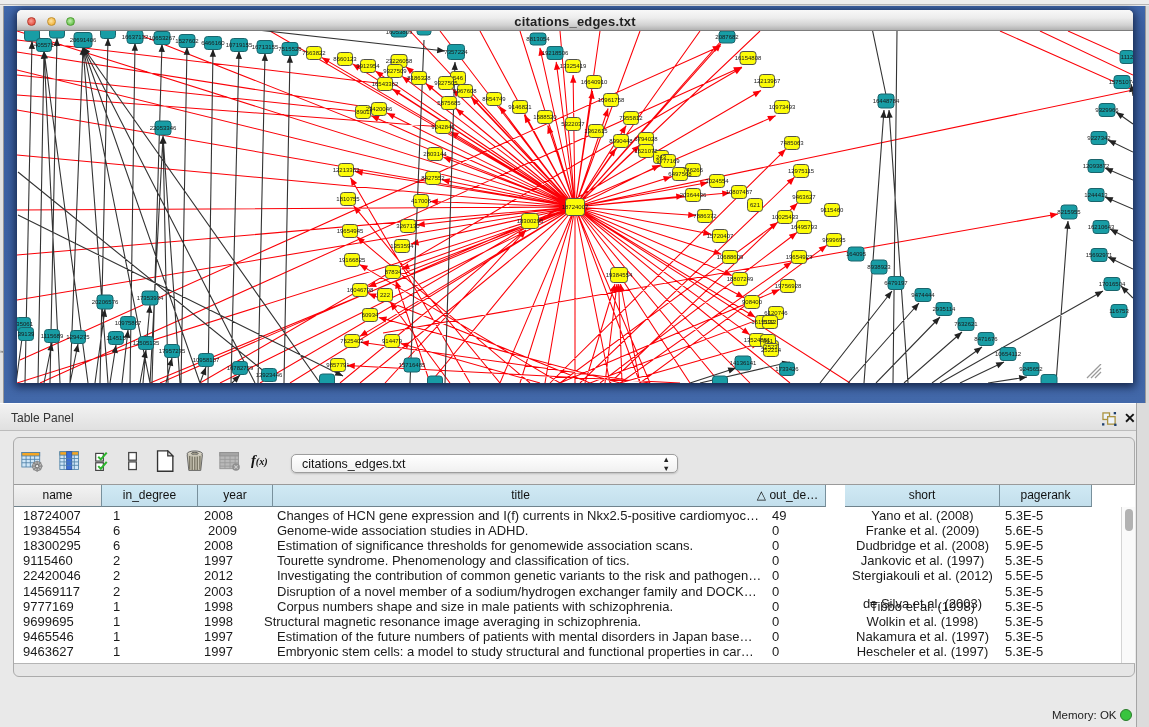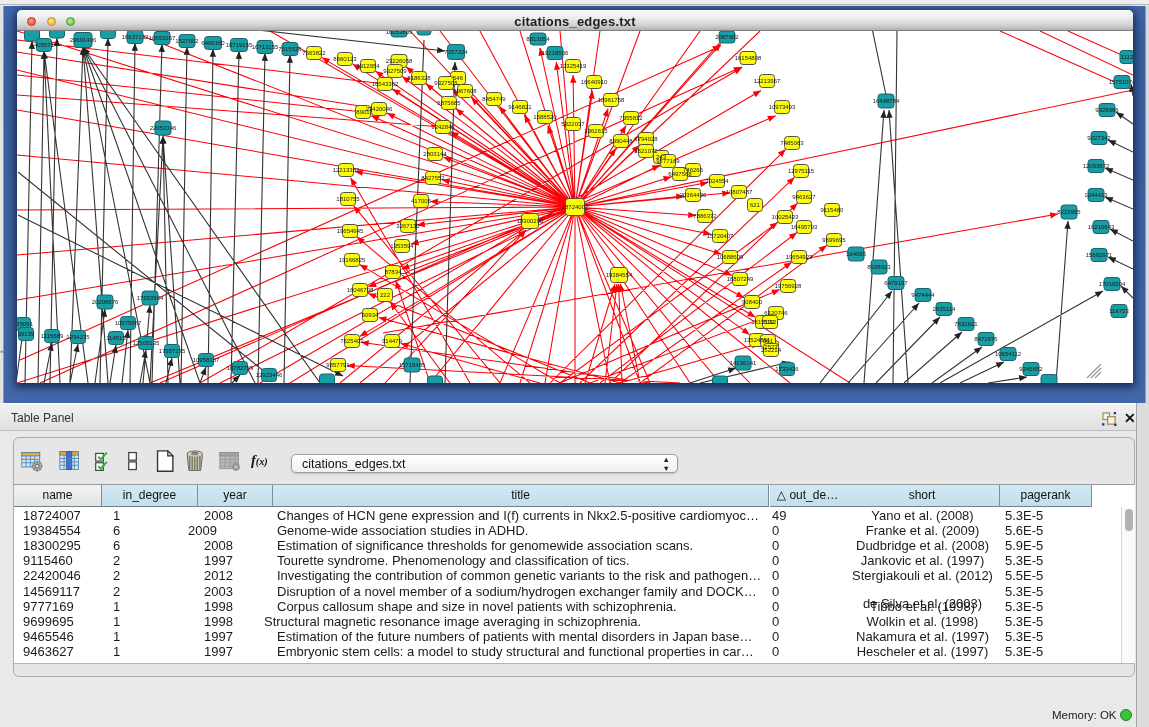--- a/index.html
+++ b/index.html
@@ -427,37 +427,37 @@
             <div class="txt">citations_edges.txt</div>
             <div class="arr">▲<br>▼</div>
           </div>
       </div>
       <div id="tbl">
         <div class="hrow">
             <div class="hcell" style="left:0px;width:88px;background:linear-gradient(180deg,#f3f3f3,#e3e3e3);">name</div>
             <div class="hcell" style="left:88px;width:96px;">in_degree</div>
             <div class="hcell" style="left:184px;width:75px;">year</div>
             <div class="hcell" style="left:259px;width:496px;">title</div>
-            <div class="hcell" style="left:756px;width:76px;">△ out_de…</div>
+            <div class="hcell" style="left:736px;width:76px;">△ out_de…</div>
             <div class="hcell" style="left:831px;width:155px;">short</div>
             <div class="hcell" style="left:986px;width:92px;">pagerank</div>
           </div>
           <div class="row" style="top:22.6px;">
             <div class="c" style="left:0px;width:88px;padding-left:9px;">18724007</div>
             <div class="c" style="left:88px;width:96px;padding-left:11px;">1</div>
             <div class="c" style="left:184px;width:75px;padding-left:6px;">2008</div>
             <div class="c" style="left:259px;width:496px;padding-left:4px;">Changes of HCN gene expression and I(f) currents in Nkx2.5-positive cardiomyoc…</div>
             <div class="c" style="left:755px;width:76px;padding-left:3px;">49</div>
             <div class="c" style="left:831px;width:155px;text-align:center;">Yano et al. (2008)</div>
             <div class="c" style="left:986px;width:92px;padding-left:5px;">5.3E-5</div>
           </div>
           <div class="row" style="top:37.8px;">
             <div class="c" style="left:0px;width:88px;padding-left:9px;">19384554</div>
             <div class="c" style="left:88px;width:96px;padding-left:11px;">6</div>
-            <div class="c" style="left:168px;width:75px;padding-left:6px;">2009</div>
+            <div class="c" style="left:188px;width:75px;padding-left:6px;">2009</div>
             <div class="c" style="left:259px;width:496px;padding-left:4px;">Genome-wide association studies in ADHD.</div>
             <div class="c" style="left:755px;width:76px;padding-left:3px;">0</div>
             <div class="c" style="left:831px;width:155px;text-align:center;">Franke et al. (2009)</div>
             <div class="c" style="left:986px;width:92px;padding-left:5px;">5.6E-5</div>
           </div>
           <div class="row" style="top:53.0px;">
             <div class="c" style="left:0px;width:88px;padding-left:9px;">18300295</div>
             <div class="c" style="left:88px;width:96px;padding-left:11px;">6</div>
             <div class="c" style="left:184px;width:75px;padding-left:6px;">2008</div>
             <div class="c" style="left:259px;width:496px;padding-left:4px;">Estimation of significance thresholds for genomewide association scans.</div>
@@ -489,21 +489,21 @@
             <div class="c" style="left:184px;width:75px;padding-left:6px;">2003</div>
             <div class="c" style="left:259px;width:496px;padding-left:4px;">Disruption of a novel member of a sodium/hydrogen exchanger family and DOCK…</div>
             <div class="c" style="left:755px;width:76px;padding-left:3px;">0</div>
             <div class="c" style="left:831px;width:155px;text-align:center;margin-top:12px;">de Silva et al. (2003)</div>
             <div class="c" style="left:986px;width:92px;padding-left:5px;">5.3E-5</div>
           </div>
           <div class="row" style="top:113.8px;">
             <div class="c" style="left:0px;width:88px;padding-left:9px;">9777169</div>
             <div class="c" style="left:88px;width:96px;padding-left:11px;">1</div>
             <div class="c" style="left:184px;width:75px;padding-left:6px;">1998</div>
-            <div class="c" style="left:259px;width:496px;padding-left:4px;">Corpus callosum shape and size in novel patients with schizophrenia.</div>
+            <div class="c" style="left:259px;width:496px;padding-left:4px;">Corpus numbers shape and size in male patients with schizophrenia.</div>
             <div class="c" style="left:755px;width:76px;padding-left:3px;">0</div>
             <div class="c" style="left:831px;width:155px;text-align:center;">Tibbo et al. (1998)</div>
             <div class="c" style="left:986px;width:92px;padding-left:5px;">5.3E-5</div>
           </div>
           <div class="row" style="top:129.0px;">
             <div class="c" style="left:0px;width:88px;padding-left:9px;">9699695</div>
             <div class="c" style="left:88px;width:96px;padding-left:11px;">1</div>
             <div class="c" style="left:184px;width:75px;padding-left:6px;">1998</div>
             <div class="c" style="left:246px;width:496px;padding-left:4px;">Structural magnetic resonance image averaging in schizophrenia.</div>
             <div class="c" style="left:755px;width:76px;padding-left:3px;">0</div>

